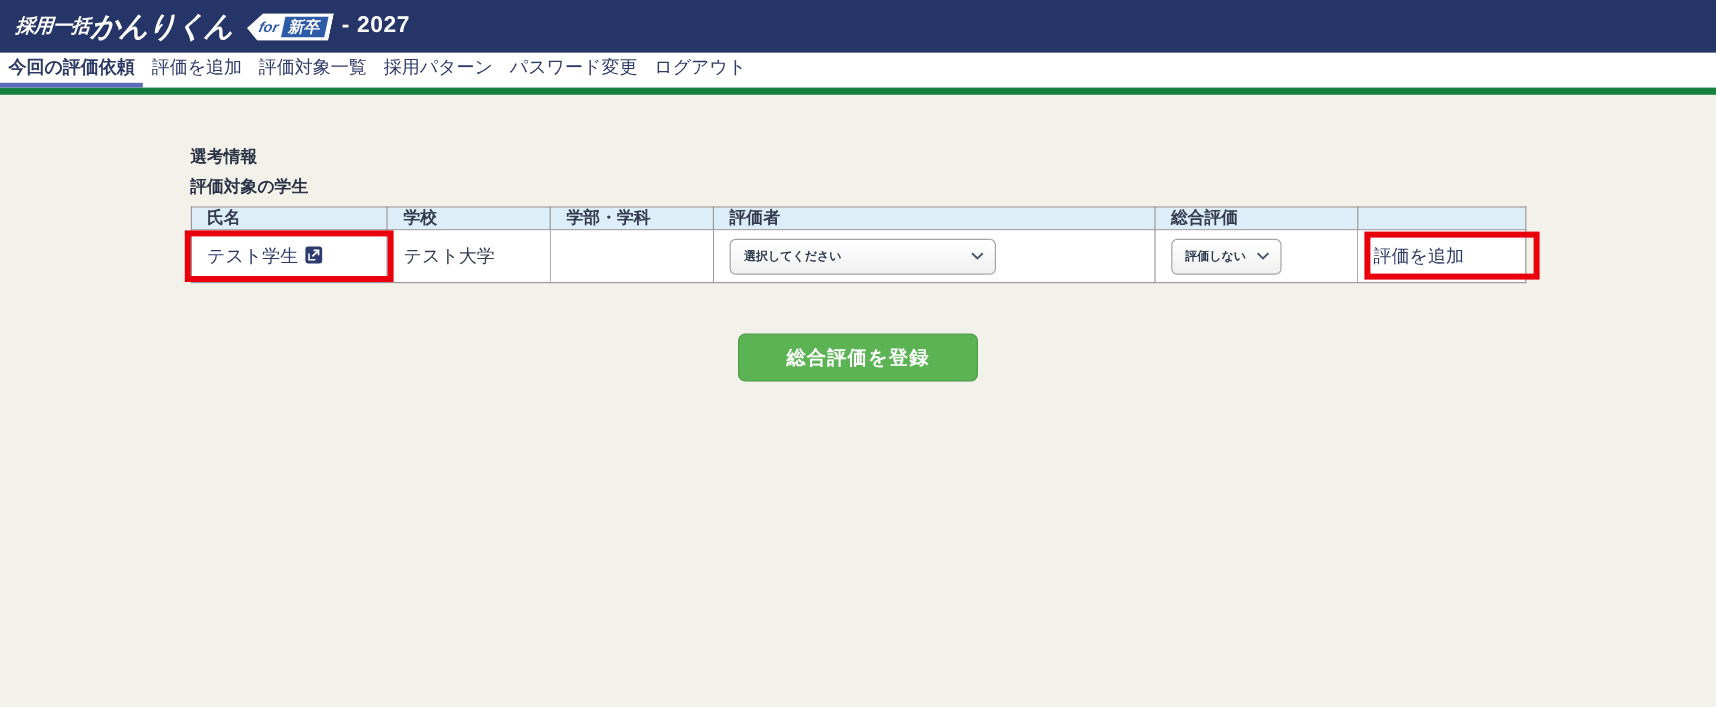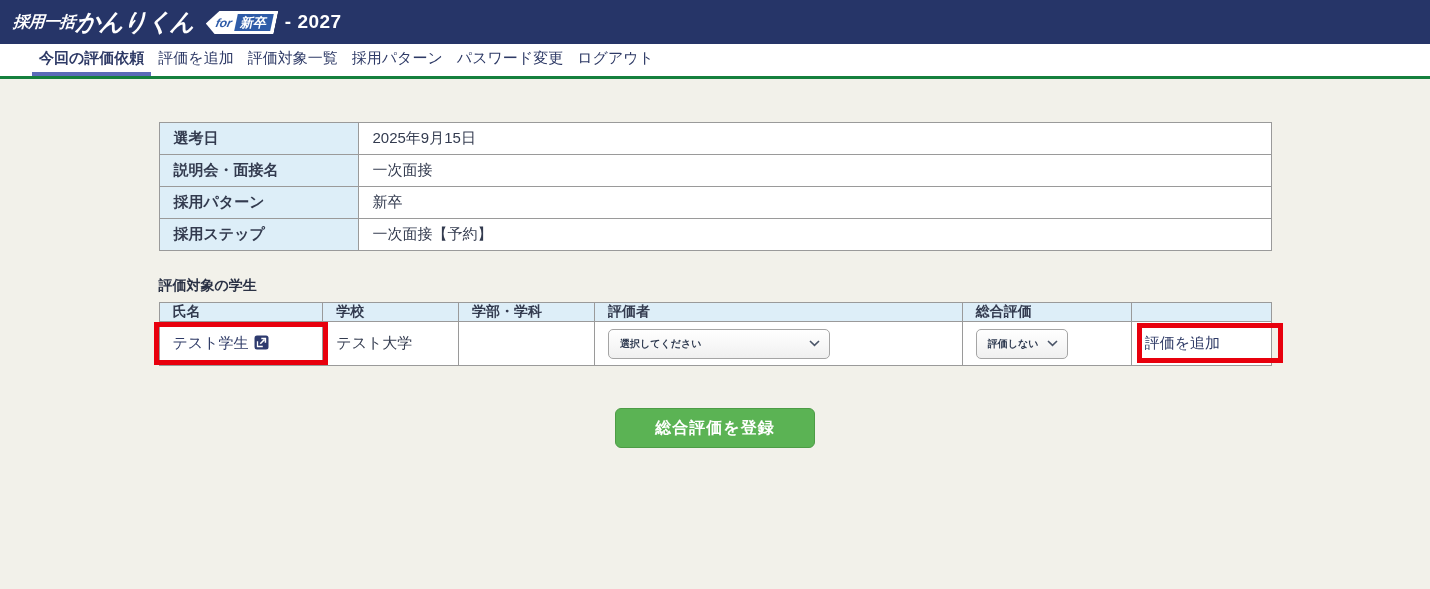--- a/index.html
+++ b/index.html
@@ -19,21 +19,21 @@
   .app-header{height:44px;background:var(--header-navy);display:flex;align-items:center;padding:0 13px;}
   .logo{display:flex;align-items:center;}
   .logo-p1{color:#fff;font-weight:bold;font-style:italic;font-size:16px;letter-spacing:-0.5px;transform:skewX(-4deg);}
   .logo-p2{color:#fff;font-weight:bold;font-style:italic;font-size:24px;letter-spacing:-1px;margin-left:1px;transform:skewX(-4deg);}
   .badge{margin-left:12px;background:#fff;display:flex;align-items:center;padding:3px 4px 3px 10px;transform:skewX(-12deg);
          clip-path:polygon(0 54%,11px 0,100% 0,100% 100%,11px 100%);}
   .badge-for{color:var(--badge-blue);font-weight:bold;font-style:italic;font-size:12px;margin-right:4px;}
   .badge-target{background:var(--badge-blue);color:#fff;font-weight:bold;font-size:13px;padding:2px 5px;line-height:1;}
   .year{color:#fff;font-size:19px;font-weight:600;margin-left:9px;letter-spacing:0.5px;}
   
-  .nav{background:#fff;border-bottom:3px solid #15803d;display:flex;height:35px;padding-left:32px;}
+  .nav{background:#fff;border-bottom:6px solid #15803d;display:flex;height:35px;}
   .nav-item{display:flex;align-items:center;padding:0 7px;font-size:15px;color:var(--link-navy);
             cursor:pointer;border-bottom:4px solid transparent;text-decoration:none;}
   .nav-item.active{font-weight:bold;border-bottom-color:var(--nav-active-underline);}
   
   main{width:1113px;margin:0 auto;padding-top:43px;}
   .section-title{font-size:14px;font-weight:bold;color:#2b3245;margin:0 0 7px 0;}
   table{border-collapse:collapse;width:100%;background:#fff;}
   th,td{border:1px solid var(--table-border);font-size:15px;color:var(--text-dark);}
   
   .info-table{margin-bottom:26px;}
@@ -80,40 +80,21 @@
   <a class="nav-item">評価を追加</a>
   <a class="nav-item">評価対象一覧</a>
   <a class="nav-item">採用パターン</a>
   <a class="nav-item">パスワード変更</a>
   <a class="nav-item">ログアウト</a>
 </nav>
 
 <main>
 
   <section>
-    <table class="info-table">
-      <tbody>
-        <tr>
-          <th>選考日</th>
-          <td>2025年9月15日</td>
-        </tr>
-        <tr>
-          <th>説明会・面接名</th>
-          <td>一次面接</td>
-        </tr>
-        <tr>
-          <th>採用パターン</th>
-          <td>新卒</td>
-        </tr>
-        <tr>
-          <th>採用ステップ</th>
-          <td>一次面接【予約】</td>
-        </tr>
-      </tbody>
-    </table>
+    <h2 class="section-title">選考情報</h2>
   </section>
 
   <section>
     <h2 class="section-title">評価対象の学生</h2>
     <table class="students-table">
       <colgroup>
         <col style="width:164px">
           <col style="width:136px">
           <col style="width:136px">
         <col style="width:368px">

